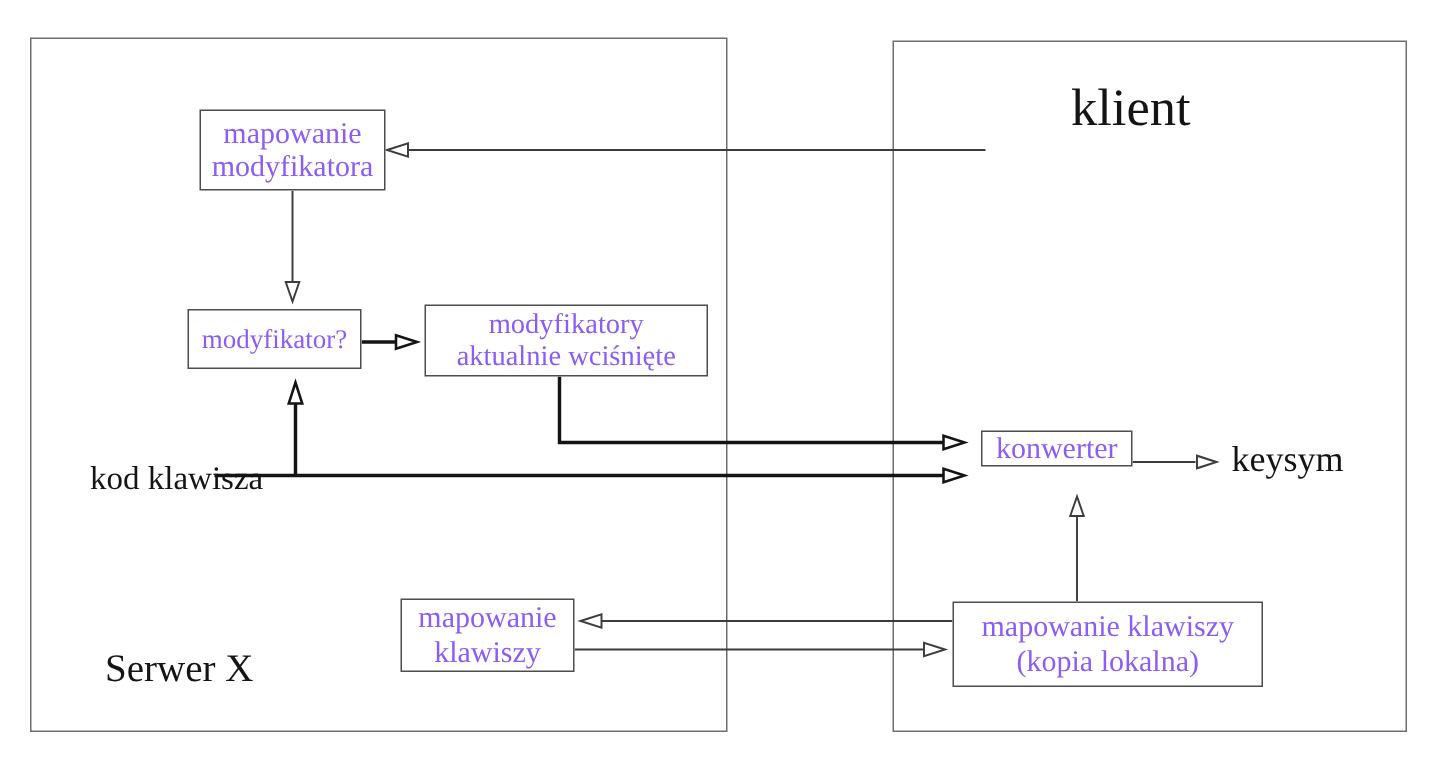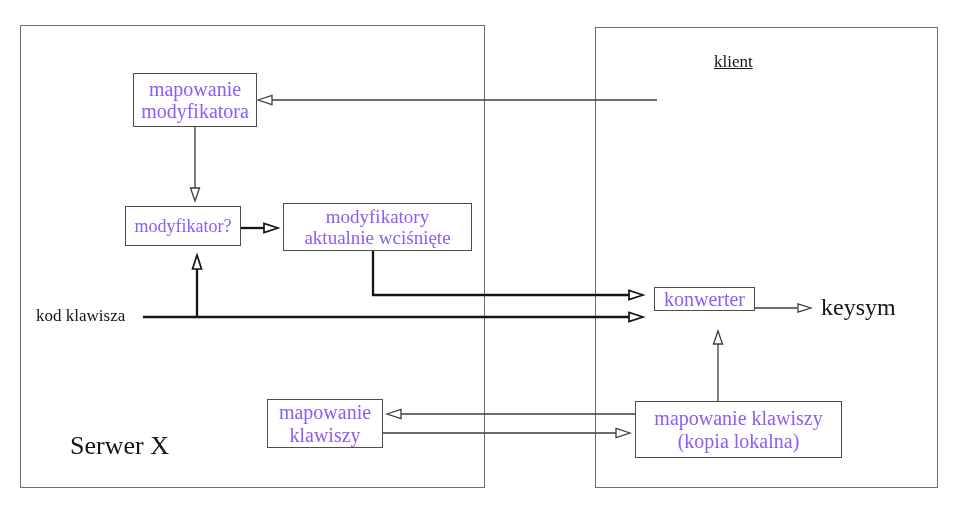--- a/index.html
+++ b/index.html
@@ -96,18 +96,18 @@
   <div class="node" style="left:654px;top:287px;width:101px;height:24px;font-size:20px;">konwerter</div>
 
   <div class="node" style="left:635px;top:401px;width:207px;height:57px;font-size:20px;">mapowanie klawiszy
 (kopia lokalna)</div>
 
   <div class="node" style="left:267px;top:399px;width:116px;height:49px;font-size:20px;">mapowanie
 klawiszy</div>
 
   <span class="region-label" style="left:70px;top:431px;font-size:26px;z-index:3;">Serwer X</span>
 
-  <span class="region-label" style="left:714px;top:52px;font-size:17px;z-index:3;text-decoration:underline;">klient</span>
+  <span class="region-label" style="left:714px;top:52px;font-size:35px;z-index:3;">klient</span>
 
-  <span class="floating-label" style="left:36px;top:306px;font-size:17px;">kod klawisza</span>
+  <span class="floating-label" style="left:60px;top:306px;font-size:22px;">kod klawisza</span>
 
   <span class="floating-label" style="left:821px;top:294px;font-size:24px;">keysym</span>
 </div>
 
 </body></html>

